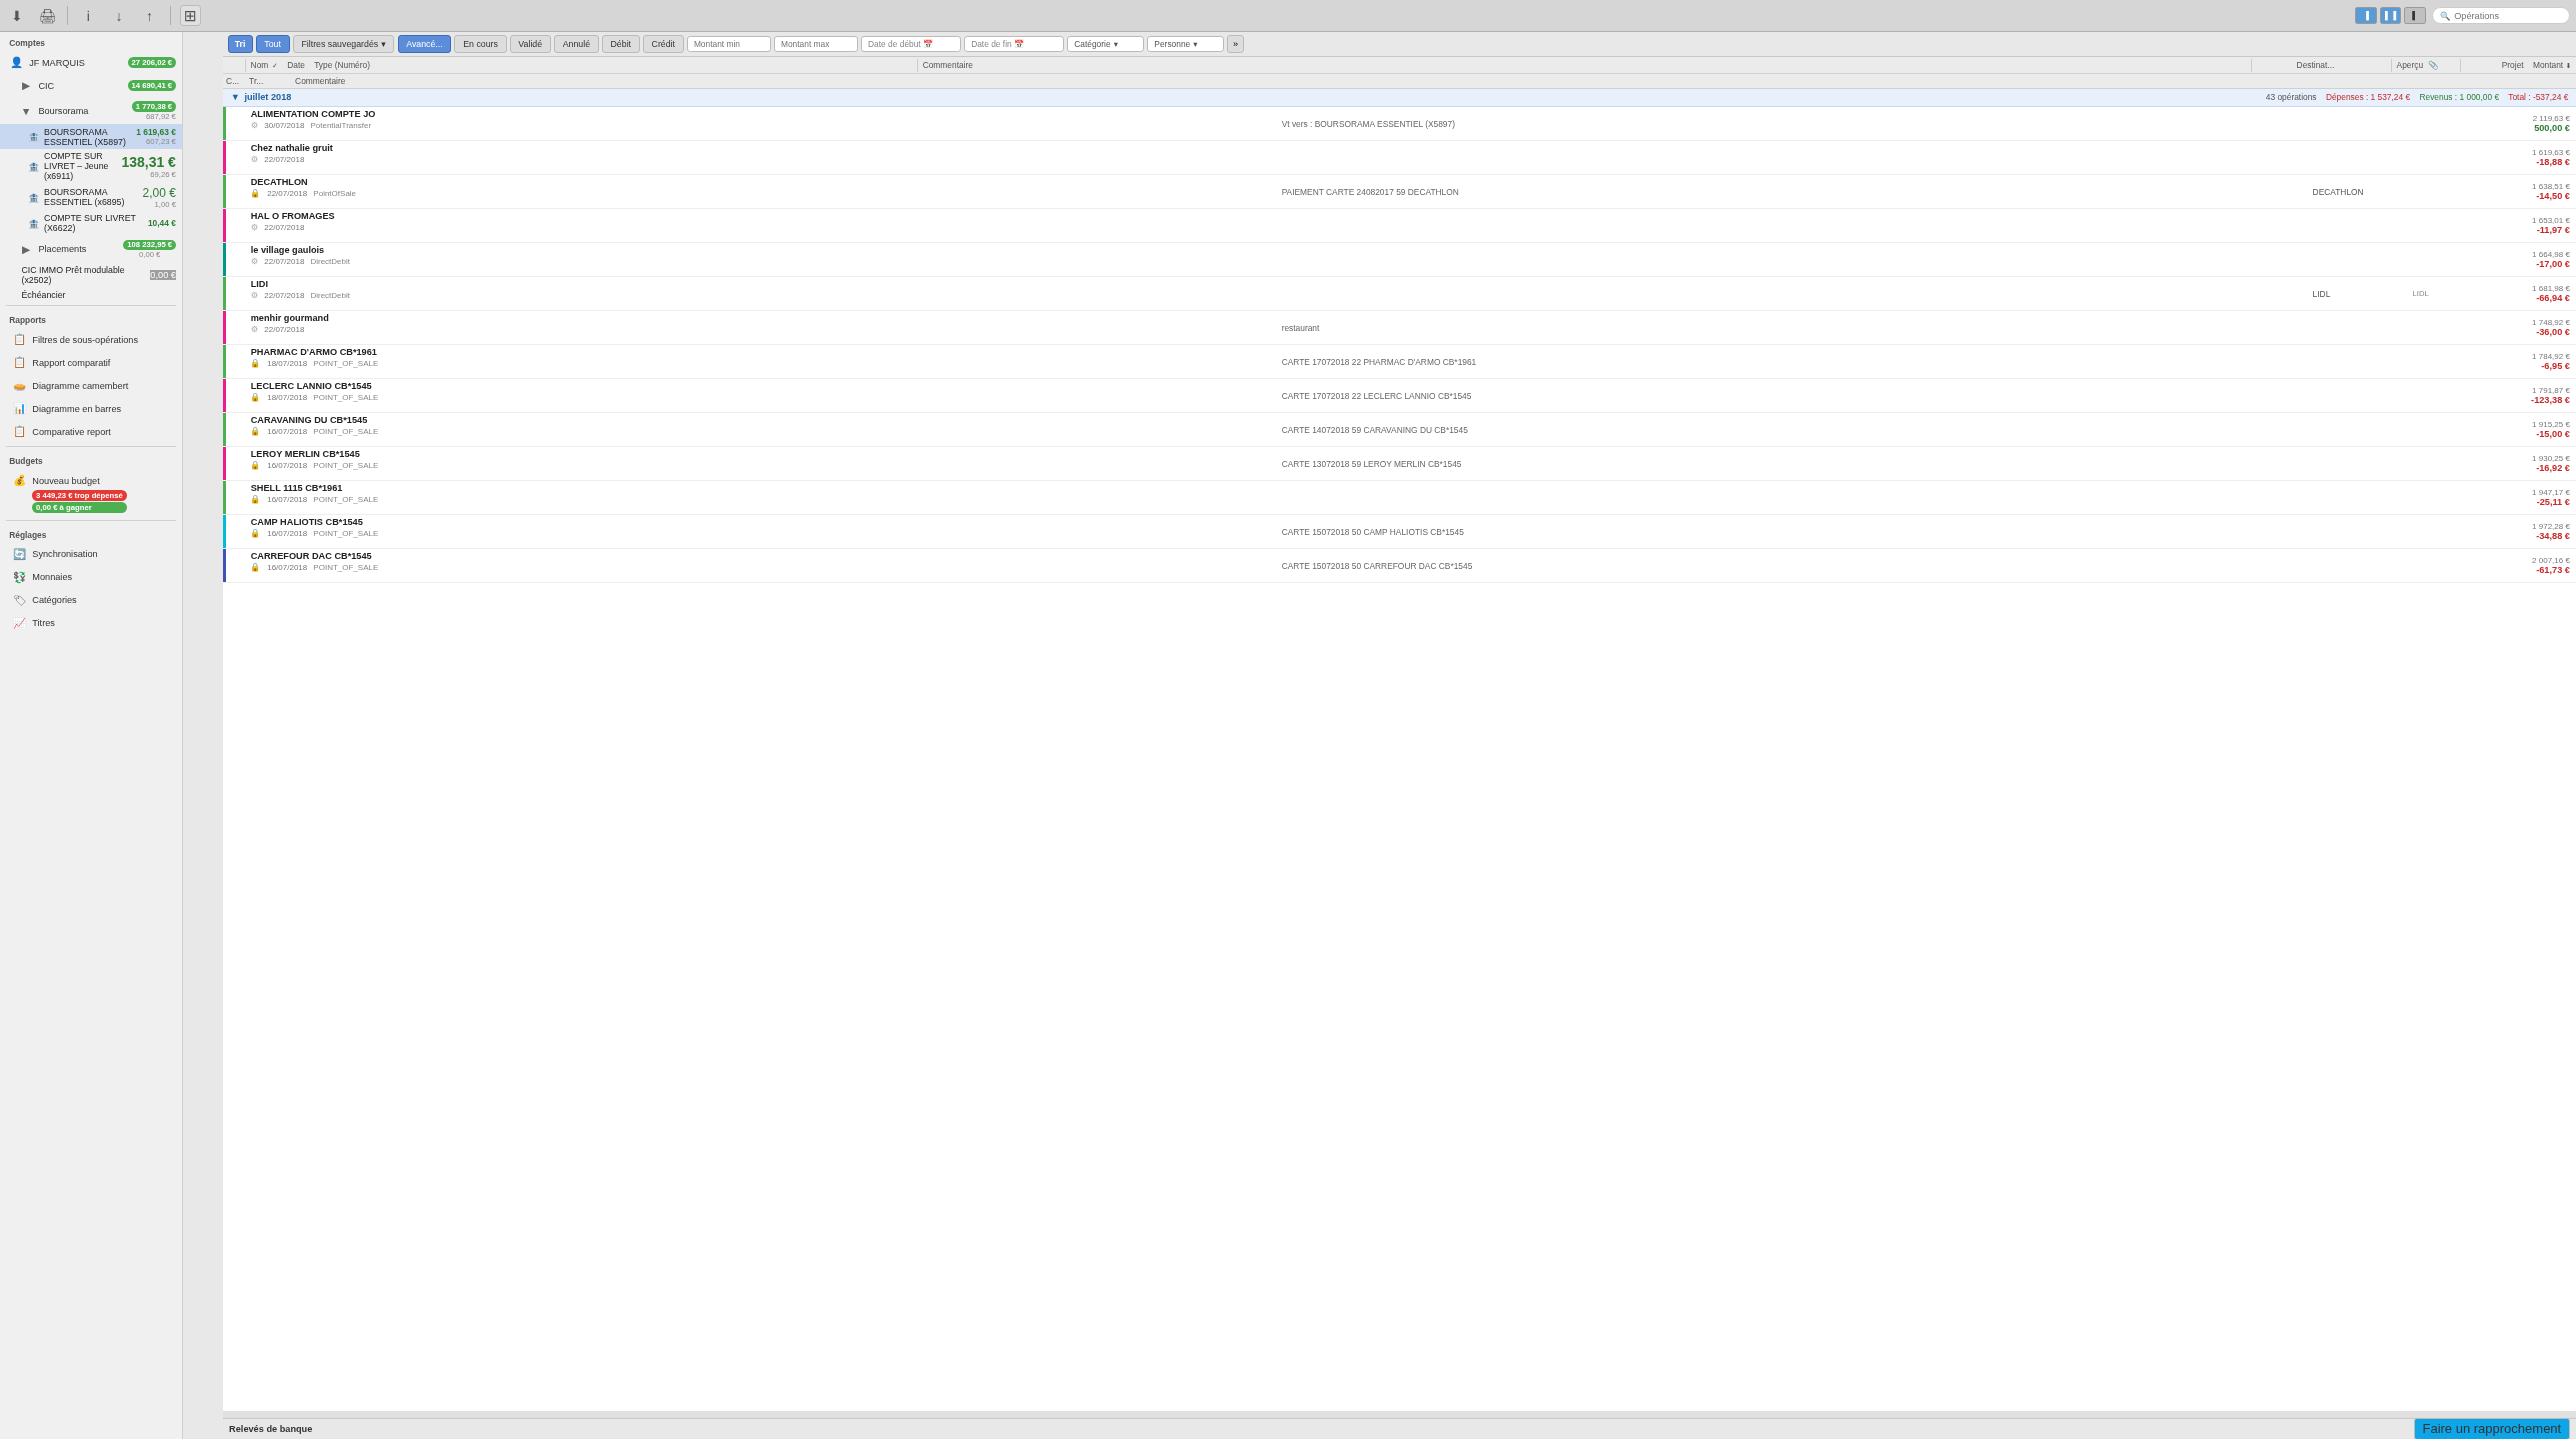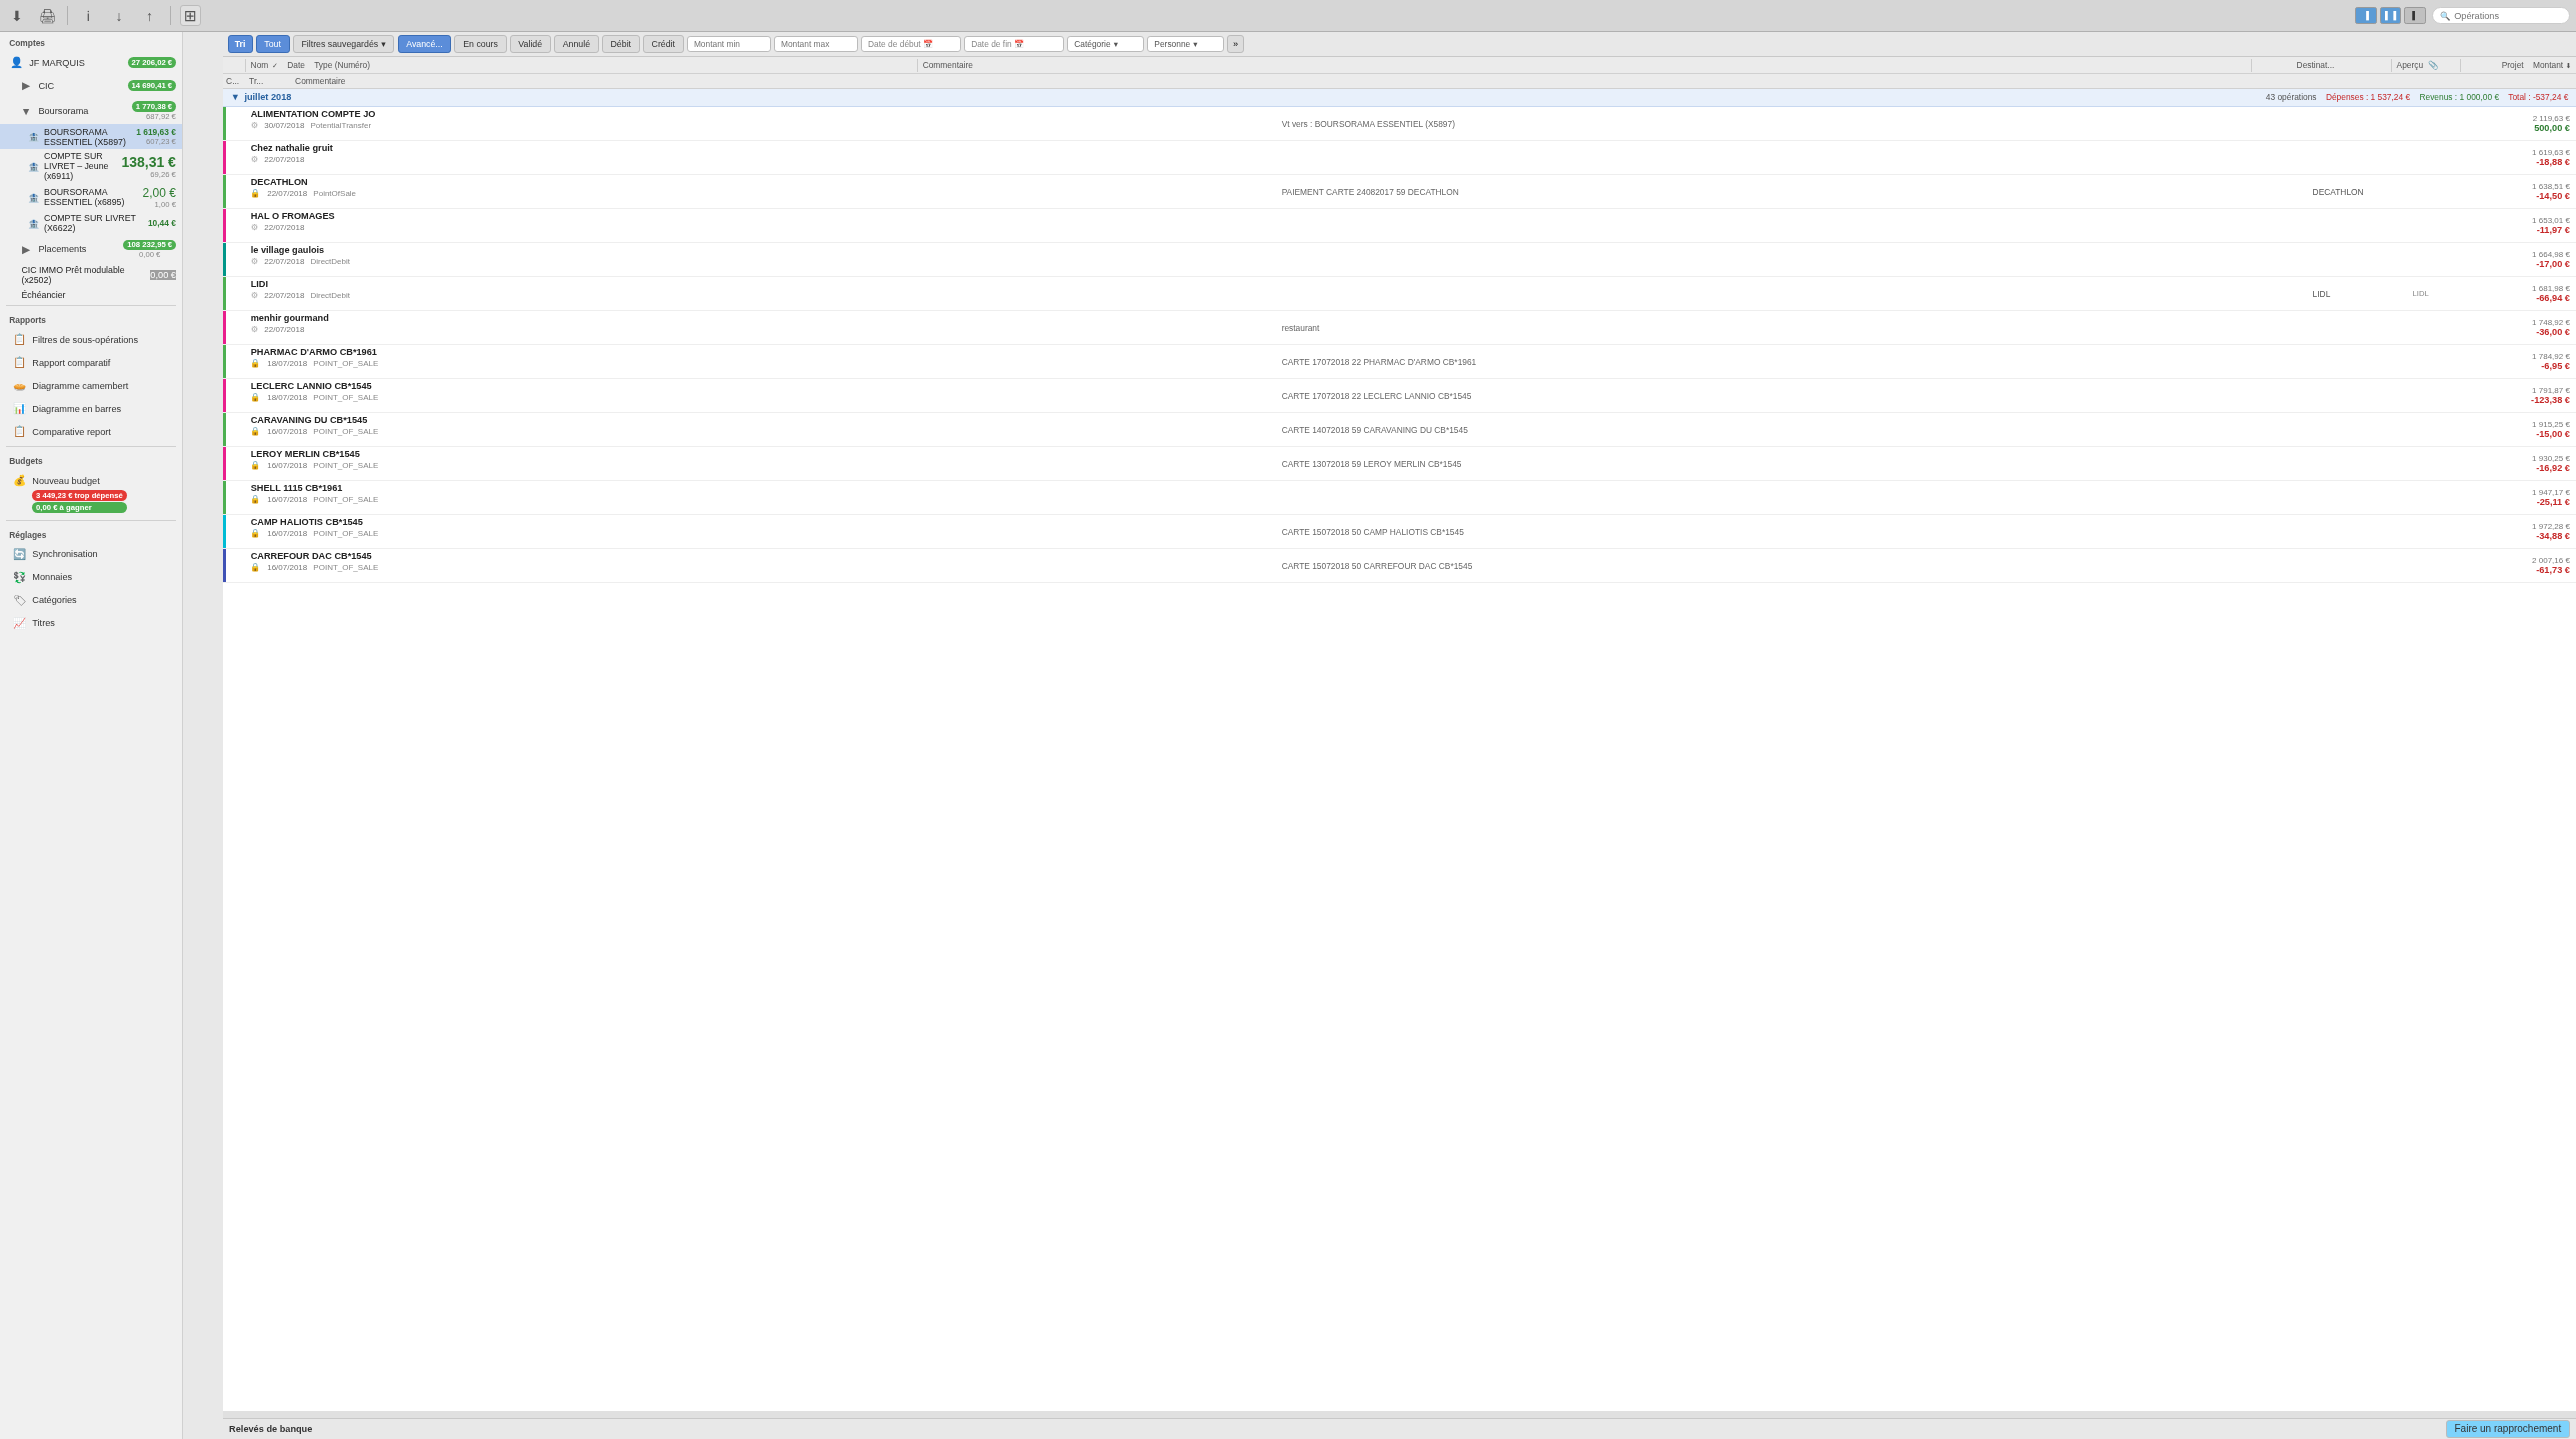--- a/index.html
+++ b/index.html
@@ -74,21 +74,21 @@
     .tx-preview { width: 61px; padding: 2.3px 4.6px; display: flex; align-items: center; flex-shrink: 0; font-size: 7.7px; color: #888; }
     .tx-amount-col { width: 107px; display: flex; flex-direction: column; align-items: flex-end; justify-content: center; padding: 2.3px 6.1px; flex-shrink: 0; }
     .tx-running { font-size: 8px; color: #777; }
     .tx-amount { font-size: 9.2px; font-weight: 600; }
     .tx-amount.debit { color: #c62828; }
     .tx-amount.credit { color: #2e7d32; }
 
     
     .bottom-bar { background: #e8e8e8; border-top: 0.8px solid #c8c8c8; padding: 3.1px 6.1px; display: flex; align-items: center; justify-content: space-between; height: 21.5px; }
     .bottom-title { font-size: 9.2px; font-weight: 600; color: #333; }
-    .rapprochement-btn { padding: 2.3px 7.7px; background: #7dd3fc; border: 0.8px solid #bbb; border-radius: 3.1px; font-size: 10px; cursor: pointer; color: #333; }
+    .rapprochement-btn { padding: 2.3px 7.7px; background: #0ea5e9; border: 0.8px solid #bbb; border-radius: 3.1px; font-size: 13px; cursor: pointer; color: #333; }
 
     .scrollbar-track { height: 6.1px; background: #e0e0e0; }
 
     .color-bar-pink { background: #e91e8c; }
     .color-bar-green { background: #4caf50; }
     .color-bar-teal { background: #009688; }
     .color-bar-cyan { background: #00bcd4; }
     .color-bar-indigo { background: #3f51b5; }
   </style>
 </head>

